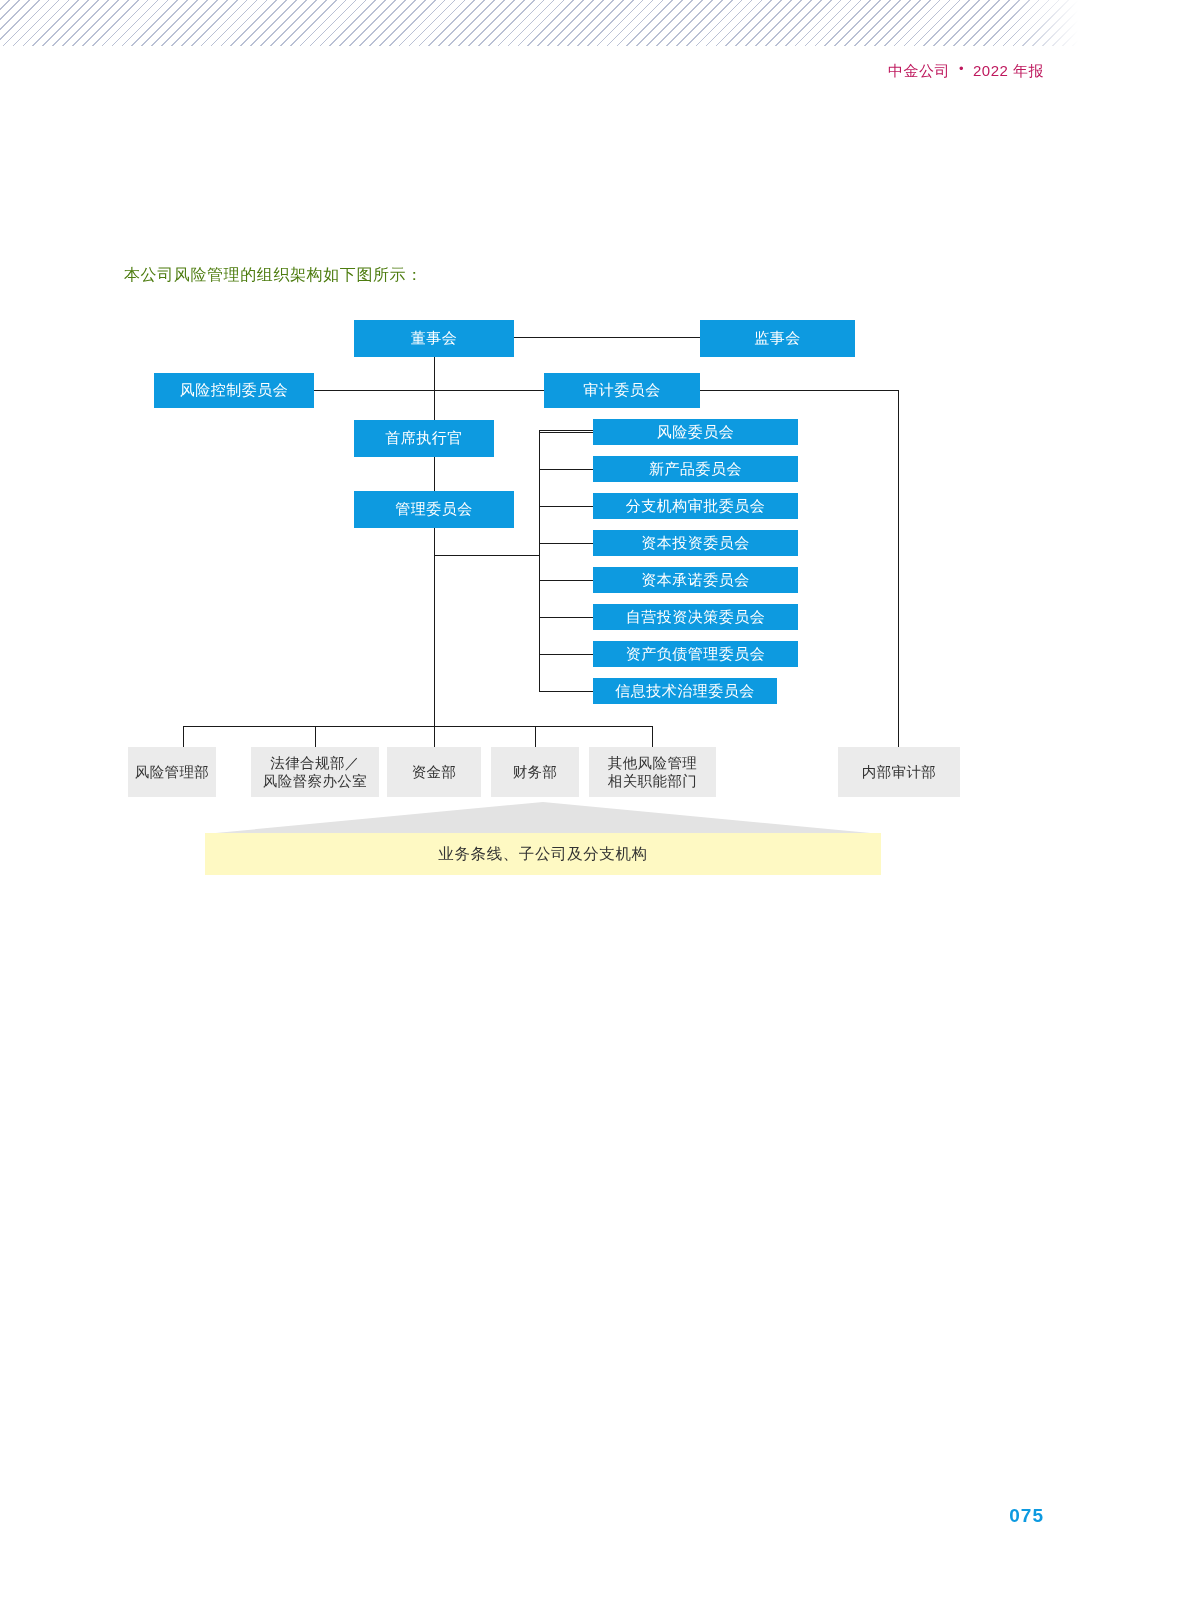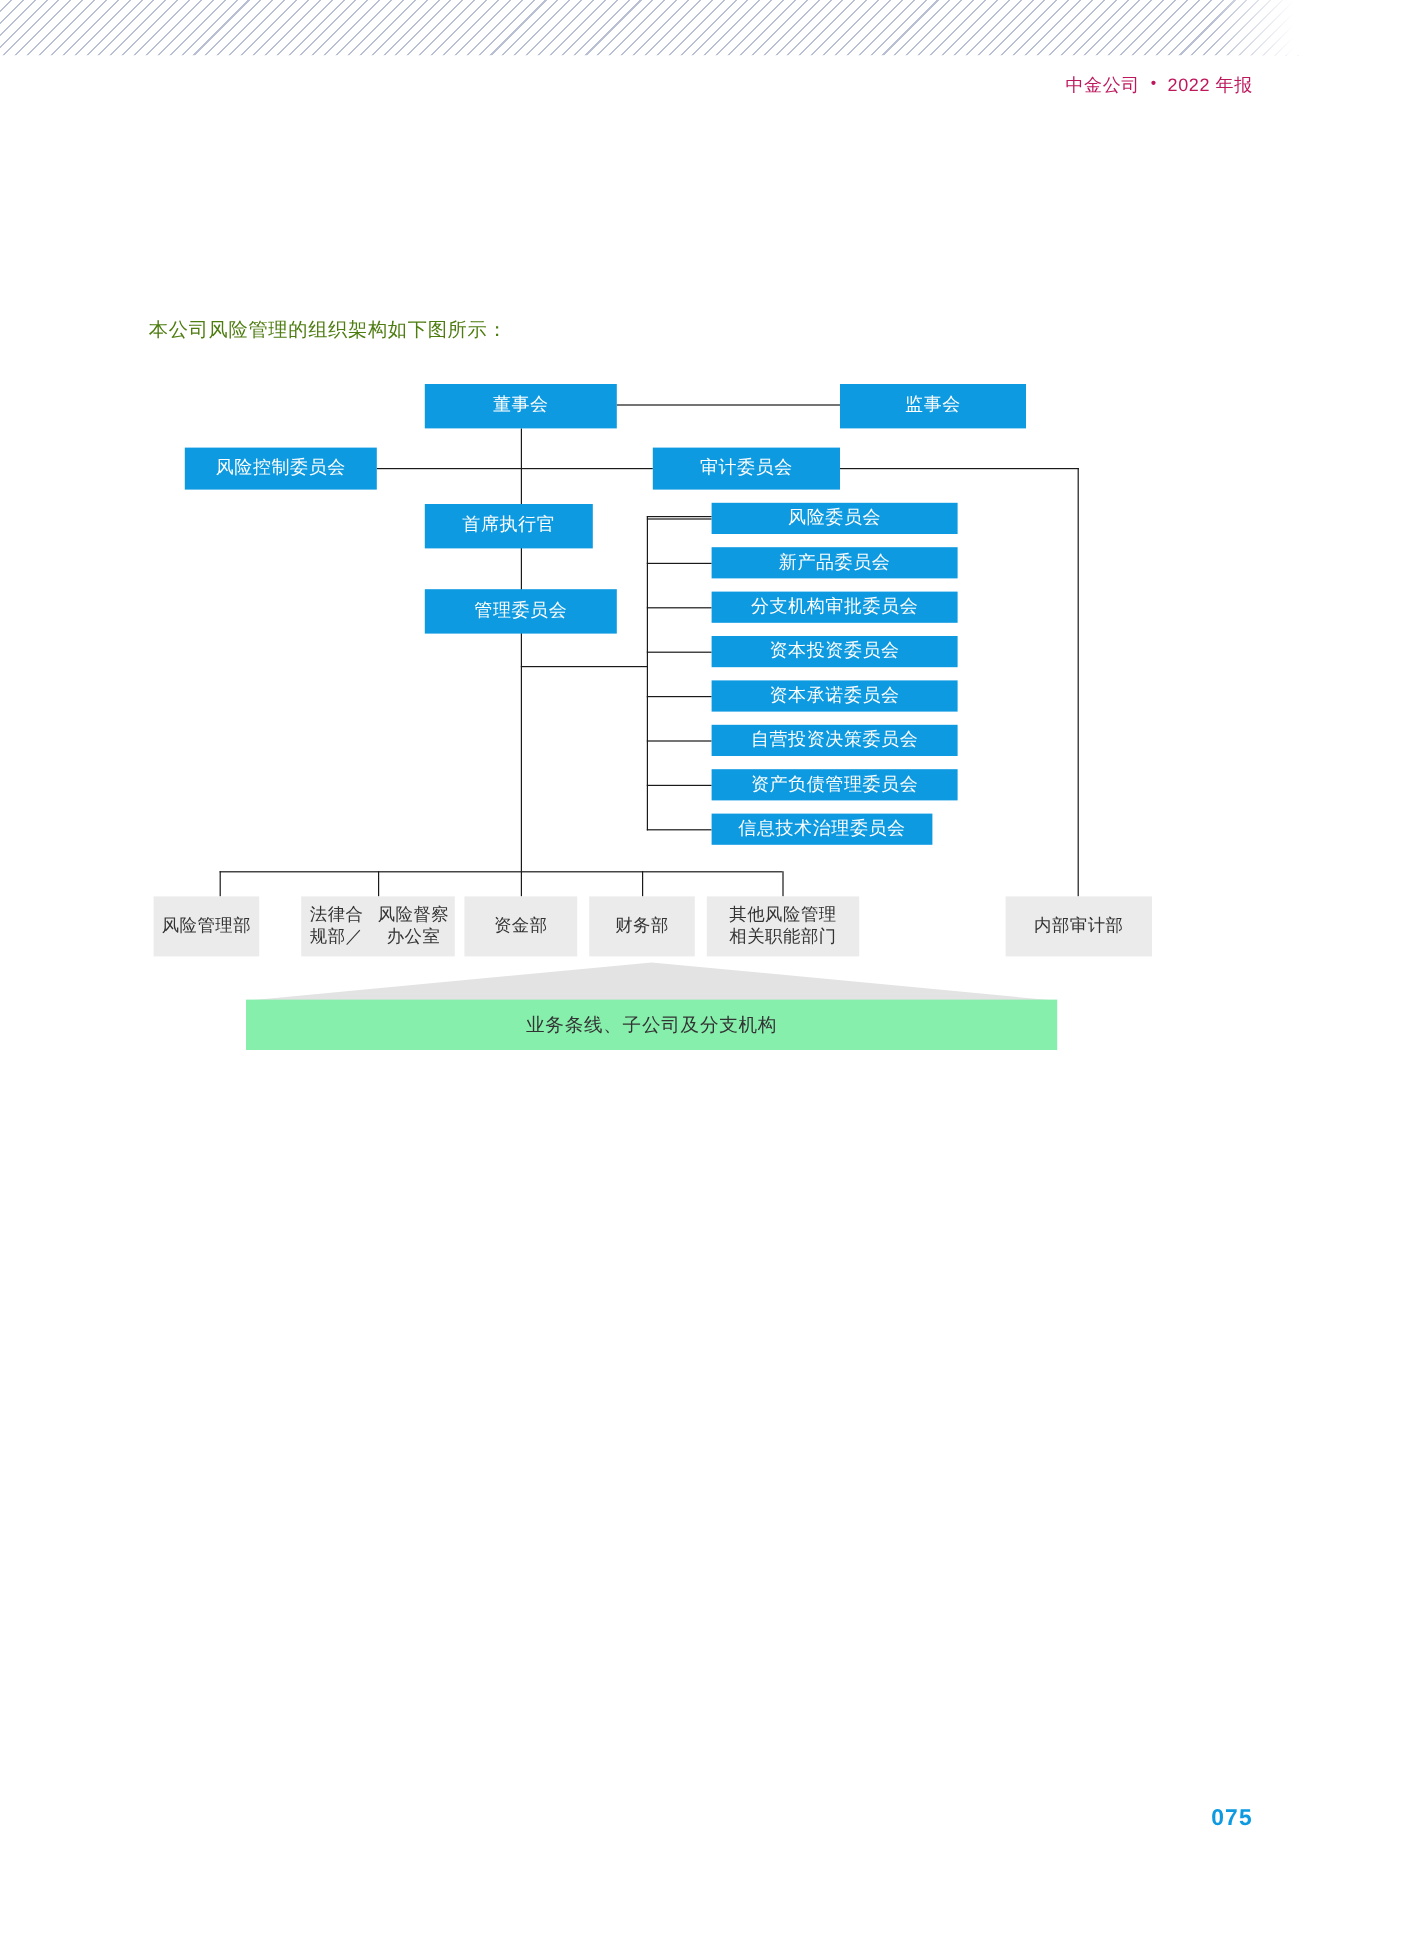--- a/index.html
+++ b/index.html
@@ -43,21 +43,21 @@
   .box.grey{background:#ebebeb;color:#333333;font-size:14.5px;letter-spacing:.4px;}
   .line{position:absolute;background:#1a1a1a;z-index:1;}
   .line.h{height:1px;}
   .line.v{width:1px;}
   
   #funnel{
     position:absolute;left:205px;top:800px;width:676px;height:36px;z-index:1;
   }
   #bottom-bar{
     position:absolute;left:205px;top:833px;width:676px;height:42px;
-    background:#86efac;display:flex;align-items:center;justify-content:center;
+    background:#fef9c3;display:flex;align-items:center;justify-content:center;
     font-size:15.5px;color:#333;letter-spacing:.6px;z-index:2;
   }
   
   #page-number{
     position:absolute;right:146px;bottom:88px;
     font-size:19px;font-weight:bold;color:#0d9ae0;letter-spacing:1px;
   }
 </style>
 </head>
 <body>
@@ -117,21 +117,21 @@
   <div class="box blue" style="left:593px;top:193px;width:205px;height:26px;">分支机构审批委员会</div>
   <div class="box blue" style="left:593px;top:230px;width:205px;height:26px;">资本投资委员会</div>
   <div class="box blue" style="left:593px;top:267px;width:205px;height:26px;">资本承诺委员会</div>
   <div class="box blue" style="left:593px;top:304px;width:205px;height:26px;">自营投资决策委员会</div>
   <div class="box blue" style="left:593px;top:341px;width:205px;height:26px;">资产负债管理委员会</div>
   <div class="box blue" style="left:593px;top:378px;width:184px;height:26px;">信息技术治理委员会</div>
 
   <div class="box grey" style="left:128px;top:447px;width:88px;height:50px;flex-direction:column;">
     <span>风险管理部</span>
   </div>
-  <div class="box grey" style="left:251px;top:447px;width:128px;height:50px;flex-direction:row;">
+  <div class="box grey" style="left:251px;top:447px;width:128px;height:50px;flex-direction:column;">
     <span>法律合规部／</span>
     <span>风险督察办公室</span>
   </div>
   <div class="box grey" style="left:387px;top:447px;width:94px;height:50px;flex-direction:column;">
     <span>资金部</span>
   </div>
   <div class="box grey" style="left:491px;top:447px;width:88px;height:50px;flex-direction:column;">
     <span>财务部</span>
   </div>
   <div class="box grey" style="left:589px;top:447px;width:127px;height:50px;flex-direction:column;">

